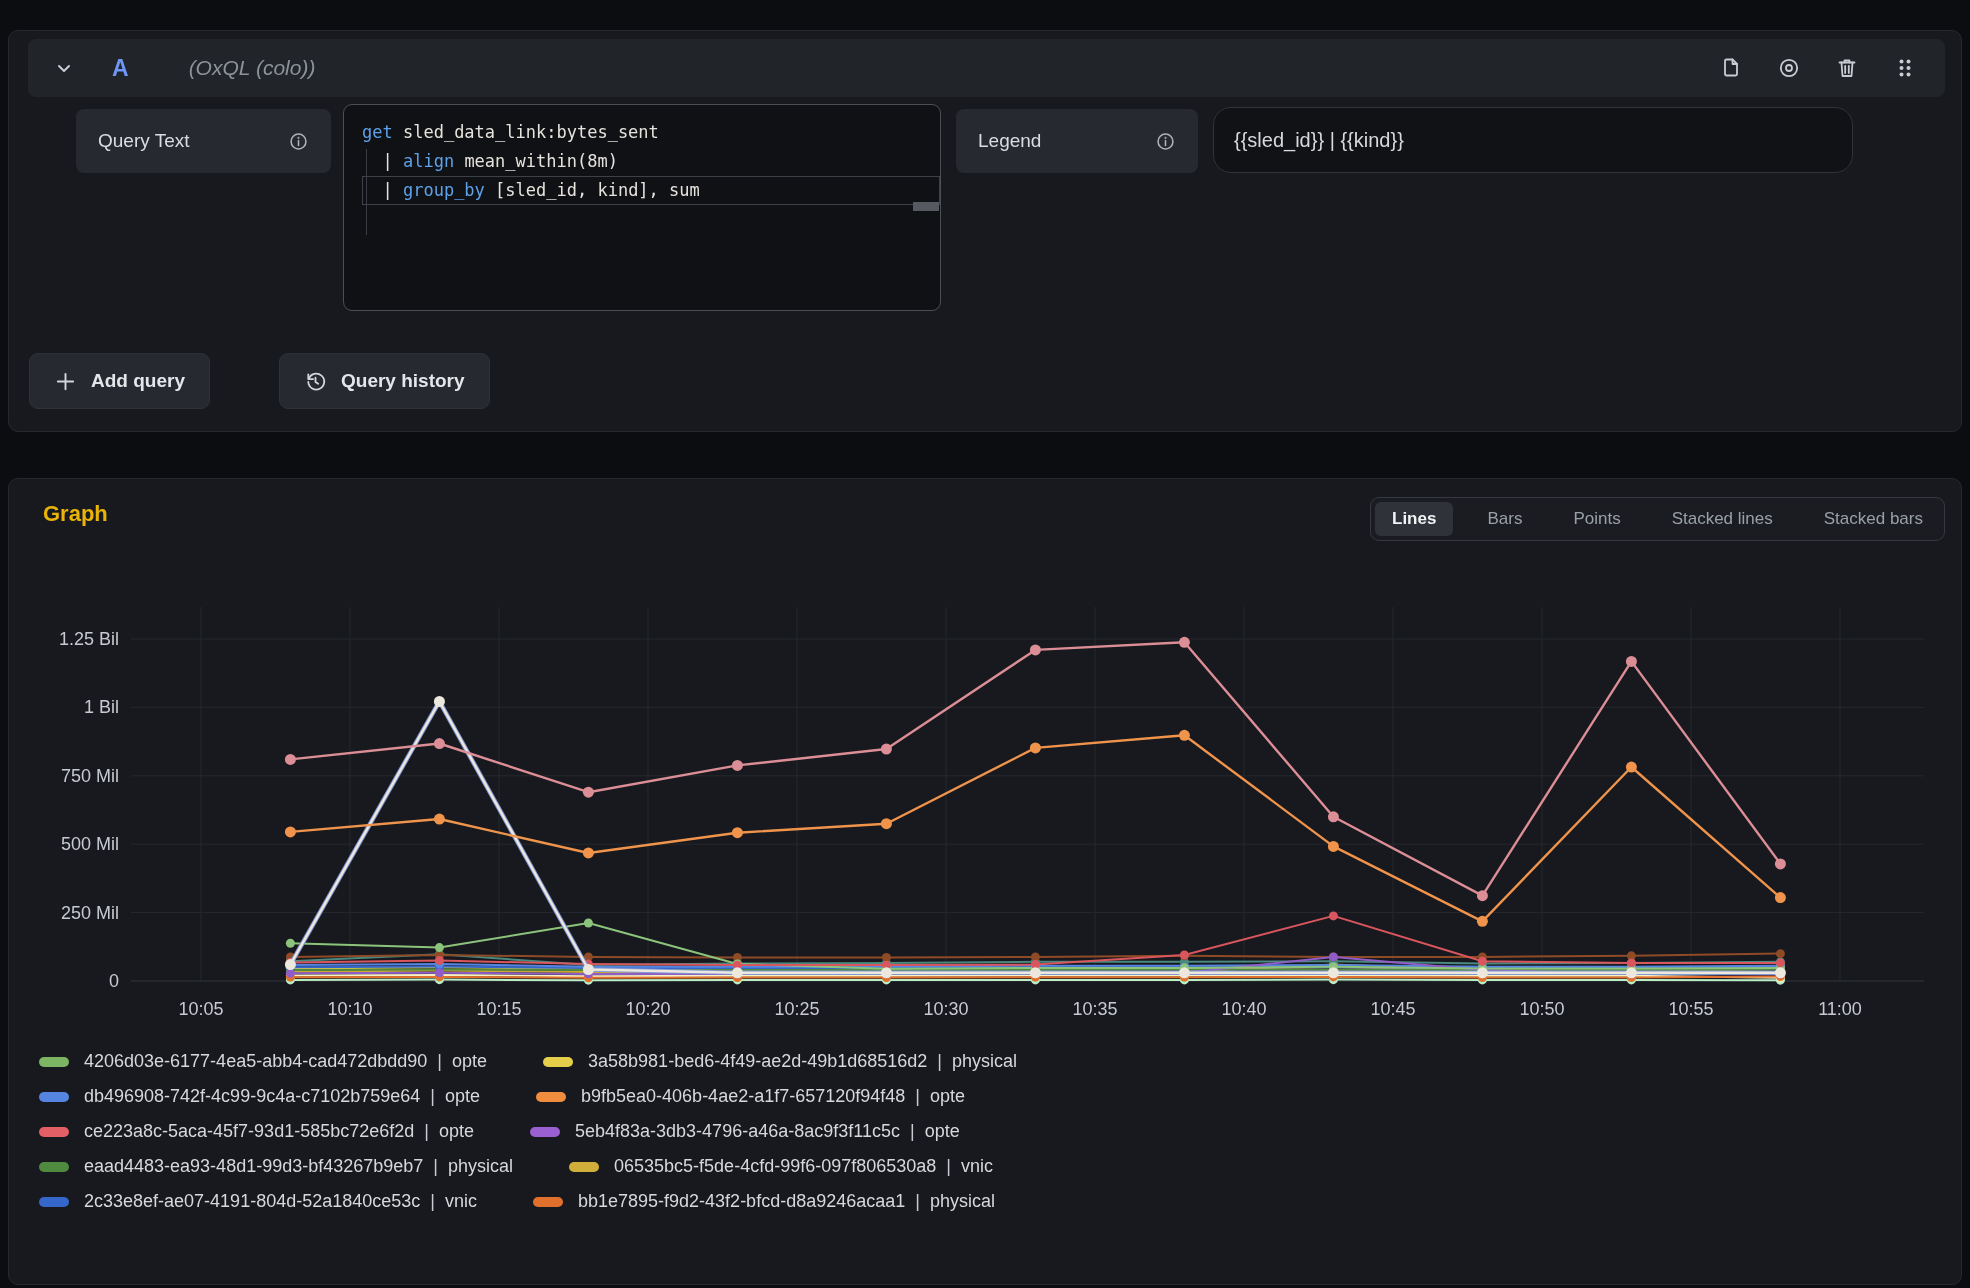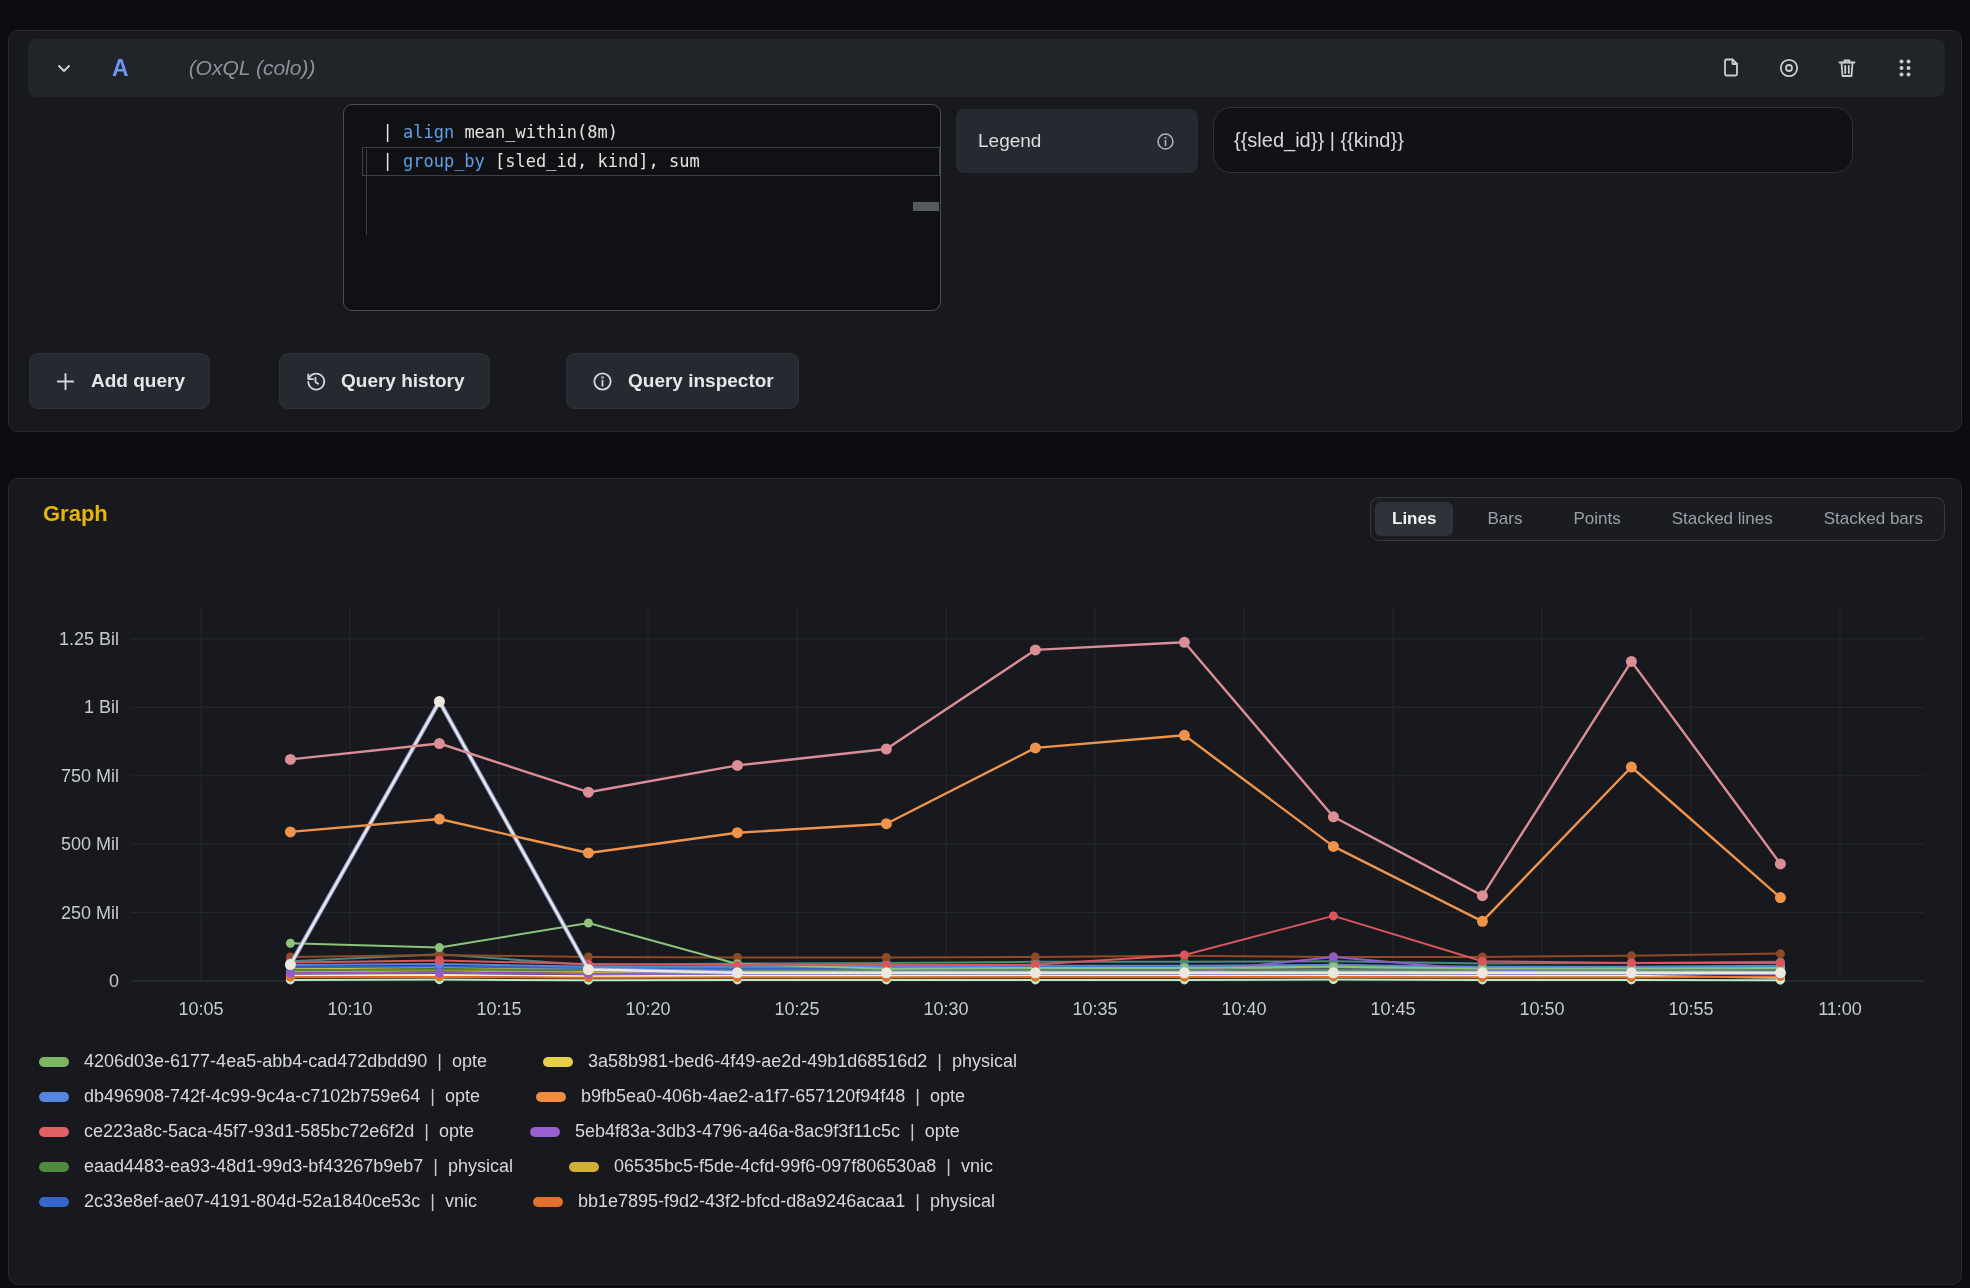--- a/index.html
+++ b/index.html
@@ -113,23 +113,34 @@
             <circle cx="15.5" cy="5.5" r="2"></circle>
             <circle cx="8.5" cy="12" r="2"></circle>
             <circle cx="15.5" cy="12" r="2"></circle>
             <circle cx="8.5" cy="18.5" r="2"></circle>
             <circle cx="15.5" cy="18.5" r="2"></circle>
           </svg>
       </span>
     </span>
   </div>
 
+  <div class="chip" id="chip-query-text">
+    <span>Query Text</span>
+    <span class="info">
+      <svg class="ic" viewBox="0 0 24 24" fill="none" stroke="currentColor" stroke-width="1.8" stroke-linecap="round">
+          <circle cx="12" cy="12" r="8.5"></circle>
+          <circle cx="12" cy="7.8" r="0.4" fill="currentColor"></circle>
+          <path d="M12 11v5.5"></path>
+        </svg>
+    </span>
+  </div>
 
   <div id="code-editor">
     <div id="code-lines">
+        <div class="code-line"><span class="kw">get</span><span> sled_data_link:bytes_sent</span></div>
         <div class="code-line"><span>  | </span><span class="kw">align</span><span> mean_within(8m)</span></div>
         <div class="code-line active"><span>  | </span><span class="kw">group_by</span><span> [sled_id, kind], sum</span></div>
       </div>
     <div id="indent-guide"></div>
     <div id="code-scroll-deco"></div>
   </div>
 
   <div class="chip" id="chip-legend">
     <span>Legend</span>
     <span class="info">
@@ -153,30 +164,20 @@
   </div>
   <div class="btn" id="btn-hist">
     <span class="bic">
       <svg class="ic" viewBox="0 0 24 24" fill="none" stroke="currentColor" stroke-width="1.9" stroke-linecap="round" stroke-linejoin="round">
           <path d="M4.5 4.5v5h5"></path>
           <path d="M4.9 9.5a8.3 8.3 0 1 1-.4 3"></path>
           <path d="M12 8v4.4l2.8 1.9"></path>
         </svg>
     </span>
     <span>Query history</span>
-  </div>
-  <div class="btn" id="btn-insp">
-    <span class="bic">
-      <svg class="ic" viewBox="0 0 24 24" fill="none" stroke="currentColor" stroke-width="1.9" stroke-linecap="round">
-          <circle cx="12" cy="12" r="8.5"></circle>
-          <circle cx="12" cy="7.8" r="0.4" fill="currentColor"></circle>
-          <path d="M12 11v5.5"></path>
-        </svg>
-    </span>
-    <span>Query inspector</span>
   </div>
 </div>
 
 <div class="panel" id="graph-panel">
   <div id="graph-title">Graph</div>
   <div id="tab-group">
       <span class="tab active">Lines</span>
       <span class="tab">Bars</span>
       <span class="tab">Points</span>
       <span class="tab">Stacked lines</span>

